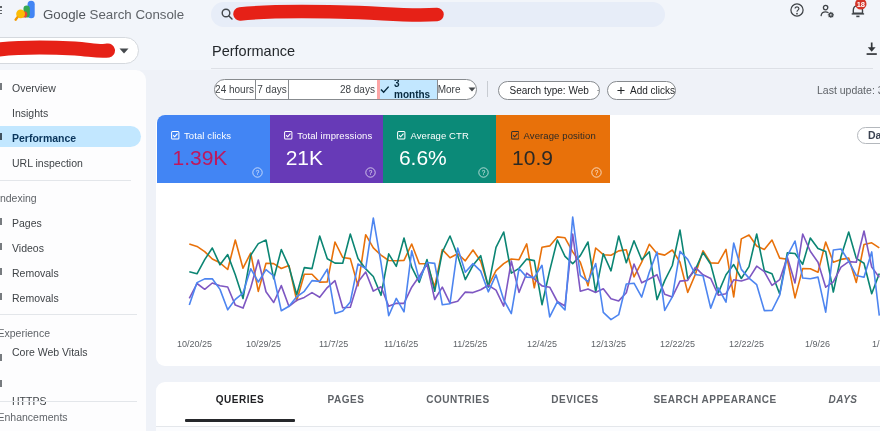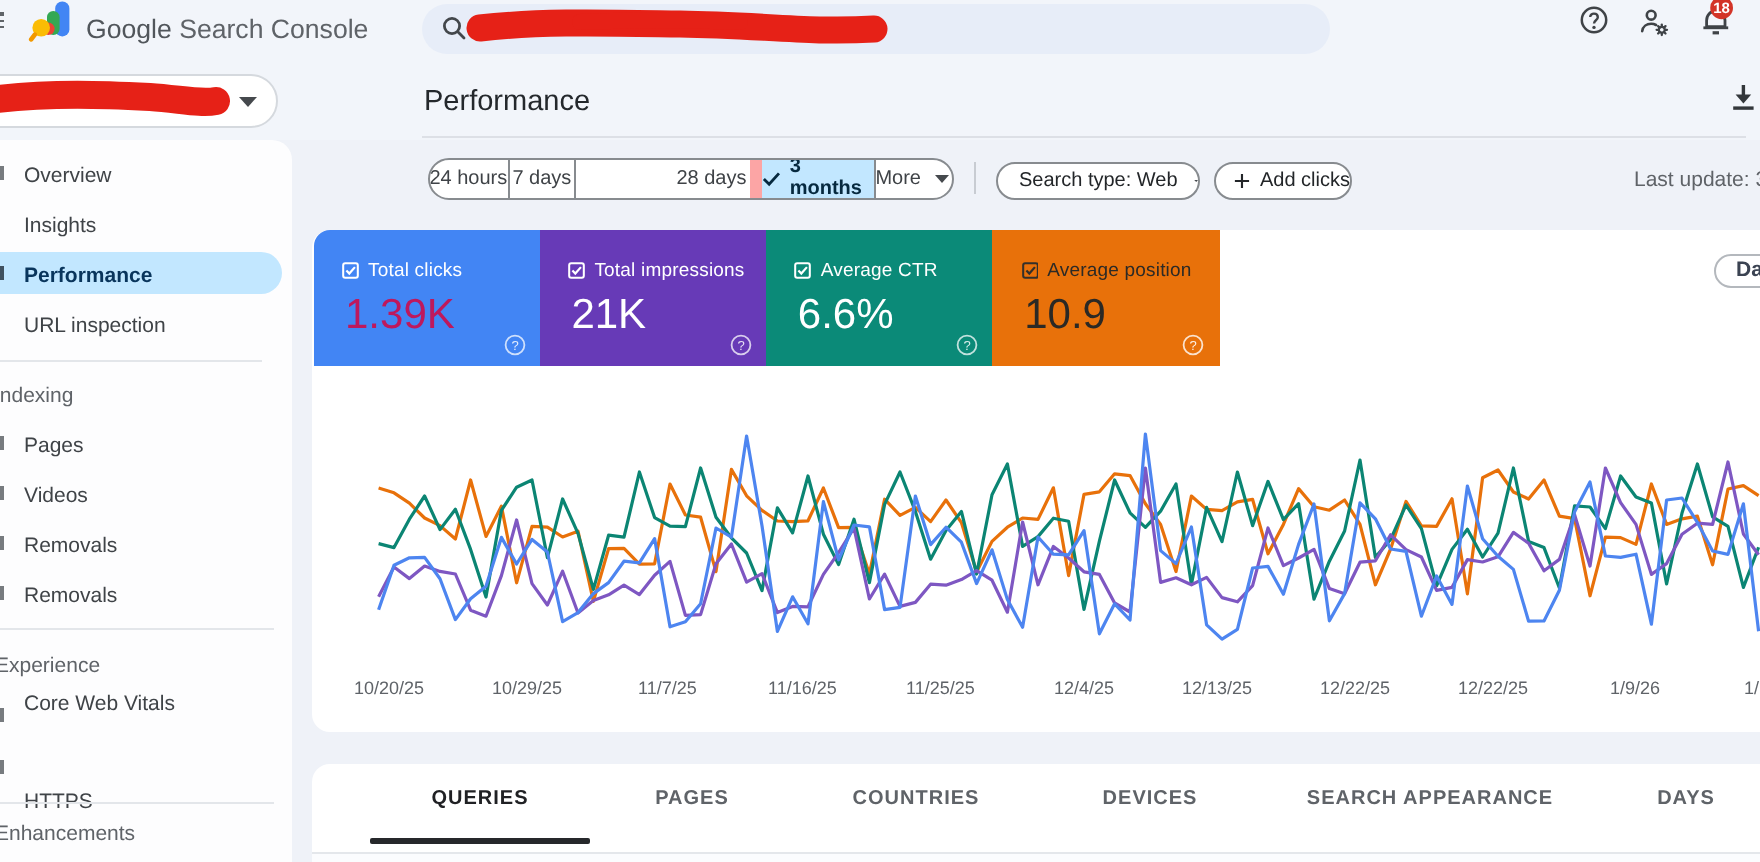--- a/index.html
+++ b/index.html
@@ -114,21 +114,21 @@
   <line x1="6.7" y1="1.5" x2="6.7" y2="7.5" stroke="#33373b" stroke-width="1.7"></line>
   <path d="M 2.8 6.2 L 10.6 6.2 L 6.7 10.8 Z" fill="#33373b"></path>
   <rect x="1.6" y="12.2" width="10.2" height="1.7" fill="#33373b"></rect>
 </svg>
 
 <div class="abs" style="left:211px;top:67.5px;width:662px;height:1px;background:#dde0e6;"></div>
 
 <div class="abs" style="left:213.5px;top:79px;width:263px;height:20.5px;border:1px solid #878b8f;border-radius:11px;box-sizing:border-box;background:#fff;overflow:hidden;display:flex;font-size:10px;color:#3f4347;">
   <div style="width:49.5px;display:flex;align-items:center;justify-content:center;border-right:1px solid #878b8f;">24 hours</div>
   <div style="width:40.5px;display:flex;align-items:center;justify-content:center;border-right:1px solid #878b8f;">7 days</div>
-  <div style="width:49.5px;display:flex;align-items:center;justify-content:center;border-right:6px solid #fca5a5;padding-left:48px;">28 days</div>
+  <div style="width:49.5px;display:flex;align-items:center;justify-content:center;border-right:3px solid #fca5a5;padding-left:48px;">28 days</div>
   <div style="width:69.5px;display:flex;align-items:center;justify-content:center;border-right:1px solid #878b8f;background:#c2e7ff;color:#06293f;font-weight:bold;">
     <svg width="10" height="9" viewBox="0 0 10 9" style="margin-right:4px;">
         <path d="M 1 4.5 L 3.8 7.3 L 9 1.5" fill="none" stroke="#06293f" stroke-width="1.5"></path>
       </svg>3 months
   </div>
   <div style="flex:1;display:flex;align-items:center;justify-content:center;">More
     <svg width="8" height="5" viewBox="0 0 8 5" style="margin-left:7px;">
         <path d="M 0.5 0.5 L 7.5 0.5 L 4 4.5 Z" fill="#45494d"></path>
       </svg>
   </div>
@@ -227,15 +227,15 @@
 
 <div class="abs" style="left:156px;top:382px;width:740px;height:43.5px;background:#fff;border-radius:9px 9px 0 0;"></div>
 <div class="abs" style="left:156px;top:425.5px;width:724px;height:1px;background:#e4e7eb;"></div>
 <div class="abs" style="left:156px;top:426.5px;width:724px;height:4.5px;background:#fbfcfe;"></div>
 
 <div class="abs" style="left:240px;top:394px;transform:translateX(-50%);font-size:10px;font-weight:bold;letter-spacing:0.5px;color:#202124;">QUERIES</div>
 <div class="abs" style="left:346px;top:394px;transform:translateX(-50%);font-size:10px;font-weight:bold;letter-spacing:0.5px;color:#5f6368;">PAGES</div>
 <div class="abs" style="left:458px;top:394px;transform:translateX(-50%);font-size:10px;font-weight:bold;letter-spacing:0.5px;color:#5f6368;">COUNTRIES</div>
 <div class="abs" style="left:575px;top:394px;transform:translateX(-50%);font-size:10px;font-weight:bold;letter-spacing:0.5px;color:#5f6368;">DEVICES</div>
 <div class="abs" style="left:715px;top:394px;transform:translateX(-50%);font-size:10px;font-weight:bold;letter-spacing:0.5px;color:#5f6368;">SEARCH APPEARANCE</div>
-<div class="abs" style="left:843px;top:394px;transform:translateX(-50%);font-size:10px;font-weight:bold;letter-spacing:0.5px;color:#5f6368;">DAYS</div>
+<div class="abs" style="left:843px;top:394px;transform:translateX(-50%);font-size:10px;font-weight:bold;letter-spacing:0.5px;color:#5f6368;font-style:italic;">DAYS</div>
 
 <div class="abs" style="left:185px;top:419px;width:110px;height:2.5px;background:#26282b;border-radius:1px;"></div>
 
 </body></html>

